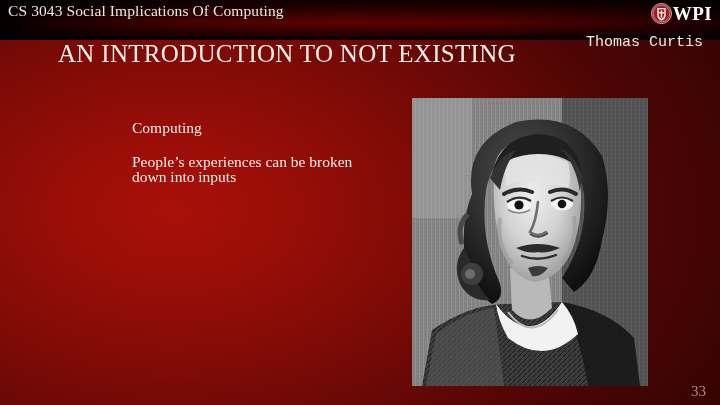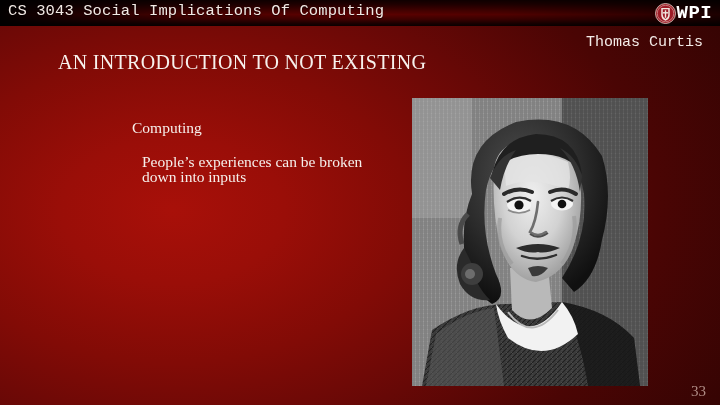--- a/index.html
+++ b/index.html
@@ -22,40 +22,39 @@
         #660806 58%,
         #4a0504 78%,
         #360403 100%);
   }
 
   
   #header-bar {
     position: absolute;
     left: 0; top: 0;
     width: 720px;
-    height: 26px;
+    height: 40px;
     background-image:
       linear-gradient(to bottom,
         #1d0302 0%,
         #3a0604 16%,
         #7d0c06 40%,
         #a81209 56%,
         #6e0a05 76%,
         #2a0403 92%,
         #120201 100%),
       linear-gradient(to right,
         #050101 0%,
         #2a0403 8%,
         #6d0a05 26%,
         #8e0e07 48%,
         #7a0c06 70%,
         #4d0604 88%,
         #2c0403 100%);
     background-blend-mode: multiply;
-    font-family: Liberation Mono, monospace;
   }
   #header-title {
     position: absolute;
     left: 8px;
     top: 2px;
     font-size: 15.5px;
     color: #f2e9e4;
     letter-spacing: 0.1px;
     white-space: nowrap;
     text-shadow: 0 1px 1px rgba(0,0,0,.6);
@@ -86,40 +85,40 @@
     right: 17px;
     top: 34px;
     font-size: 15px;
     color: #f4ece8;
     white-space: nowrap;
     font-family: Liberation Mono, monospace;
   }
   #slide-title {
     position: absolute;
     left: 58px;
-    top: 51px;
-    font-size: 20px;
+    top: 40px;
+    font-size: 25px;
     color: #f7f1ed;
     letter-spacing: 0.3px;
     white-space: nowrap;
   }
 
   
   #body-text {
     position: absolute;
     left: 57px;
     top: 120px;
     width: 330px;
     color: #f6efeb;
     font-size: 15.5px;
     line-height: 1.0;
   }
   .bullet-l1 { margin: 0 0 20px 0; }
   .bullet-l2 { margin: 0 0 18px 0; padding-left: 75px; }
-  .bullet-l3 { margin: 10px; padding-left: 75px; text-indent: -75px; }
+  .bullet-l3 { margin: 0; padding-left: 75px; text-indent: -75px; }
   .bullet-l3 .lead { padding-left: 75px; }
 
   
   #portrait-frame {
     position: absolute;
     left: 412px;
     top: 98px;
     width: 236px;
     height: 288px;
     overflow: hidden;

